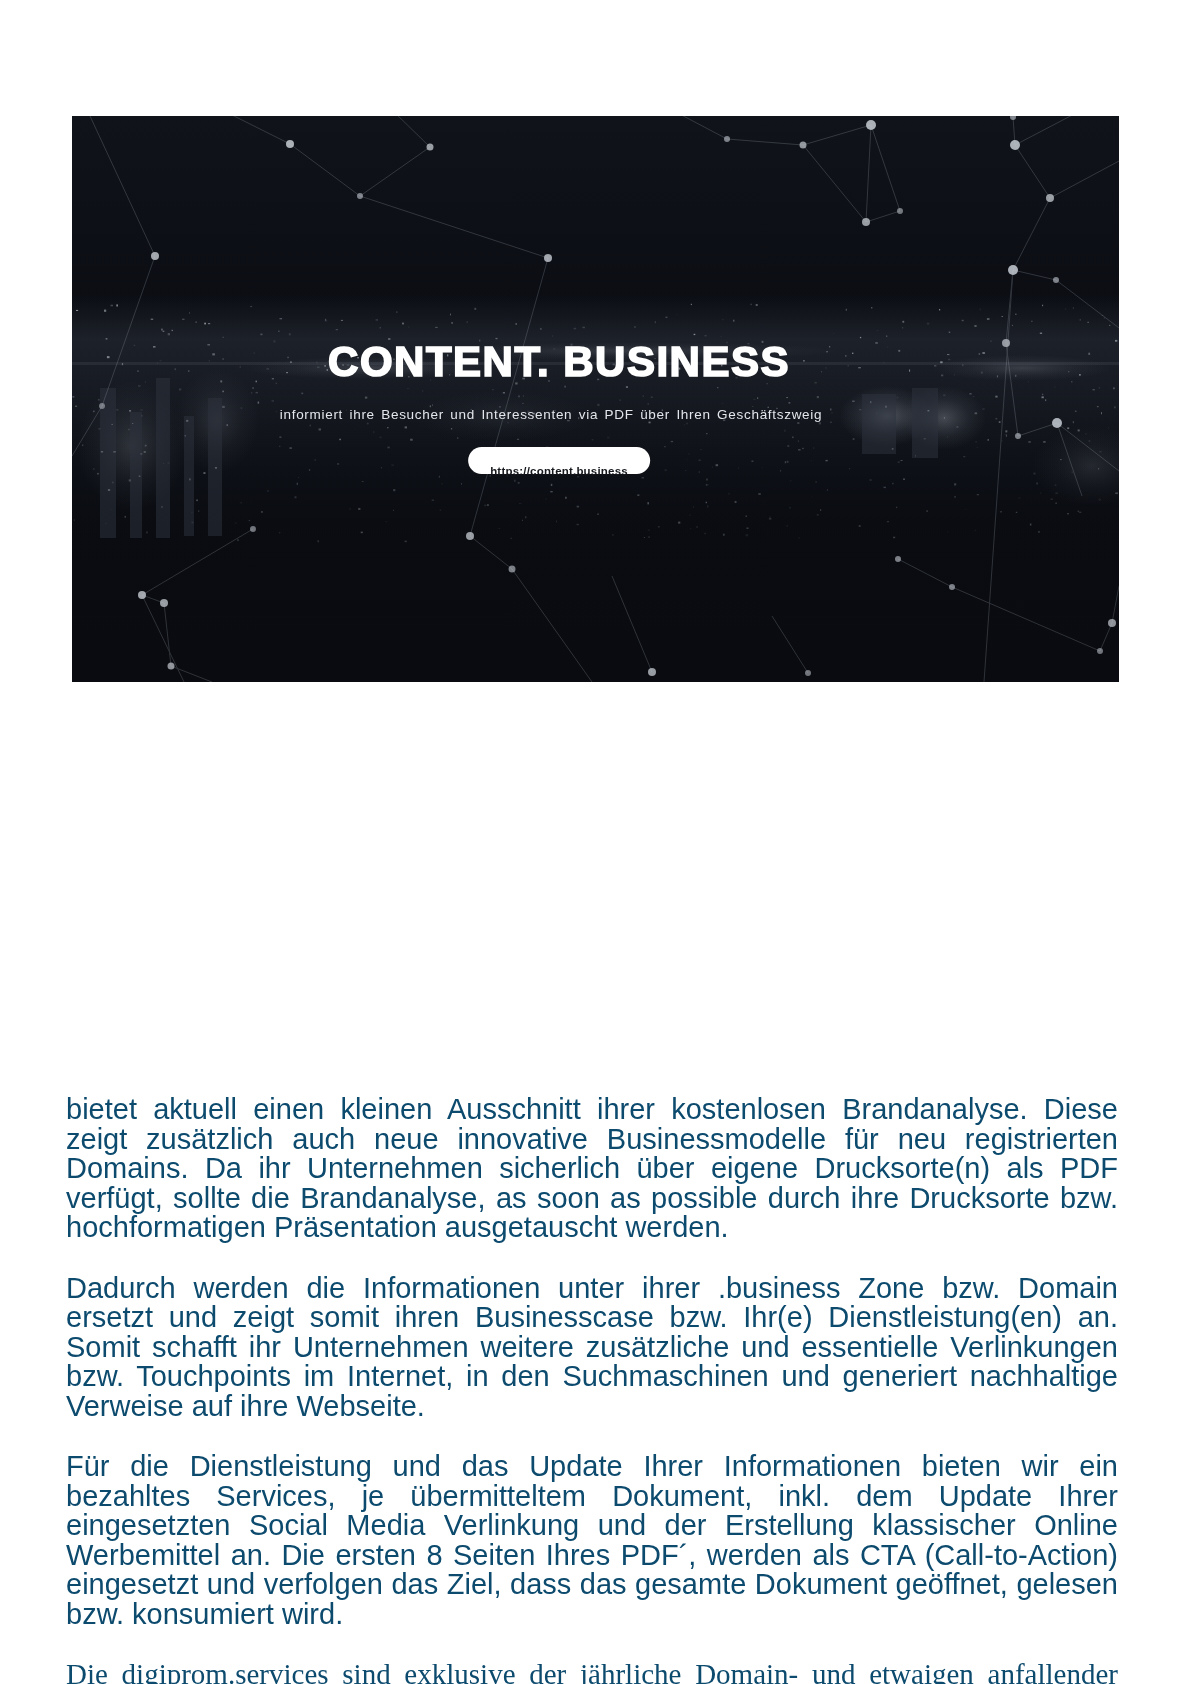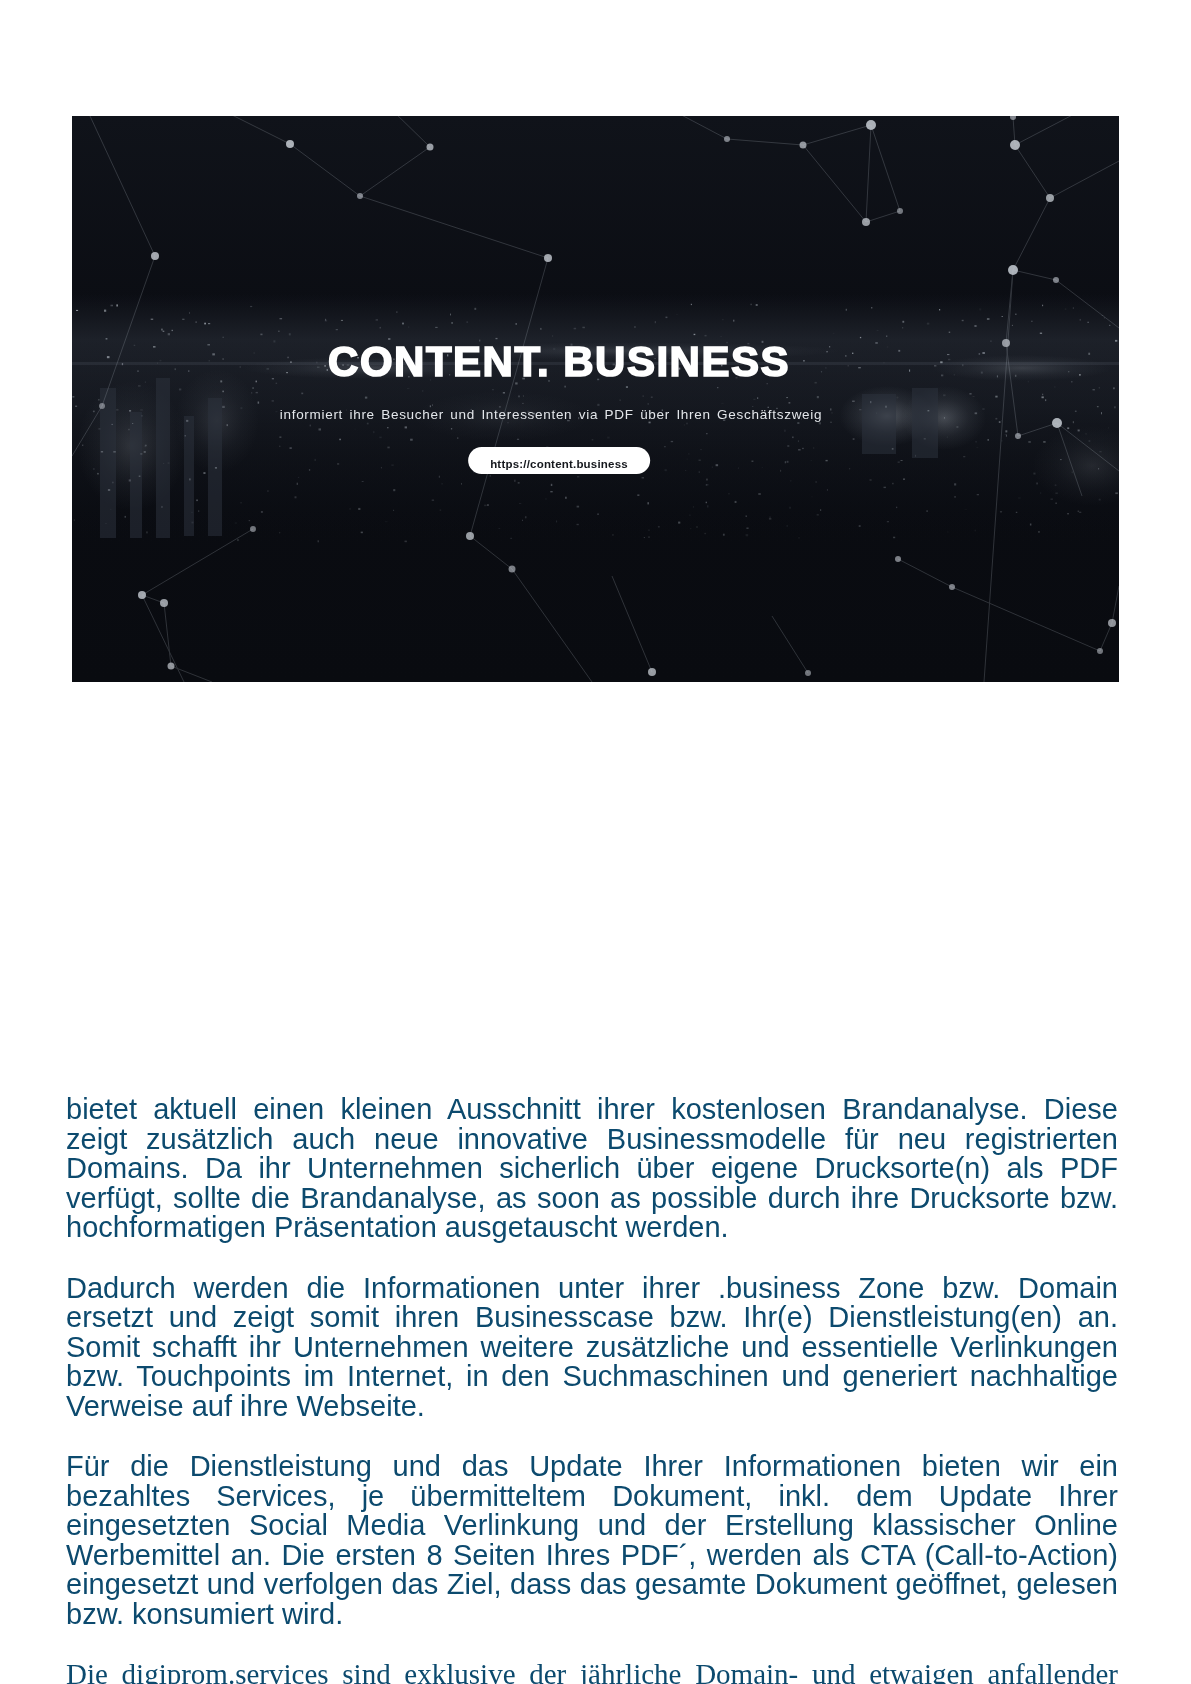--- a/index.html
+++ b/index.html
@@ -42,21 +42,21 @@
   }
   .url-pill{
     position:absolute;left:50%;top:331px;
     transform:translateX(-50%);
     display:inline-block;
     background:#ffffff;
     color:#15181d;
     border:none;
     border-radius:14px;
     height:27px;line-height:27px;
-    padding:4px 22px;
+    padding:11px 22px;
     font-family:"Liberation Sans",sans-serif;
     font-size:11.5px;
     font-weight:bold;
     letter-spacing:.2px;
     cursor:pointer;
   }
   
   .content{
     position:absolute;left:66px;top:1051px;width:1052px;
     color:#0c4a6e;

